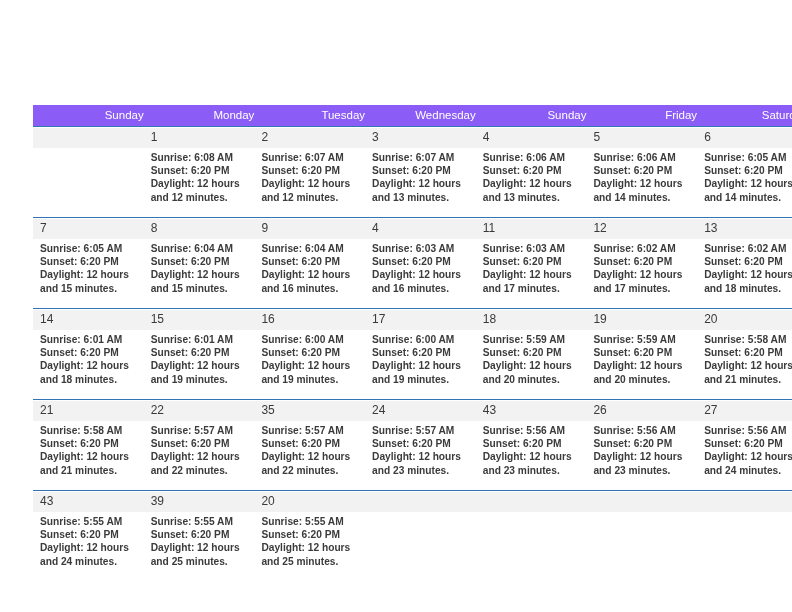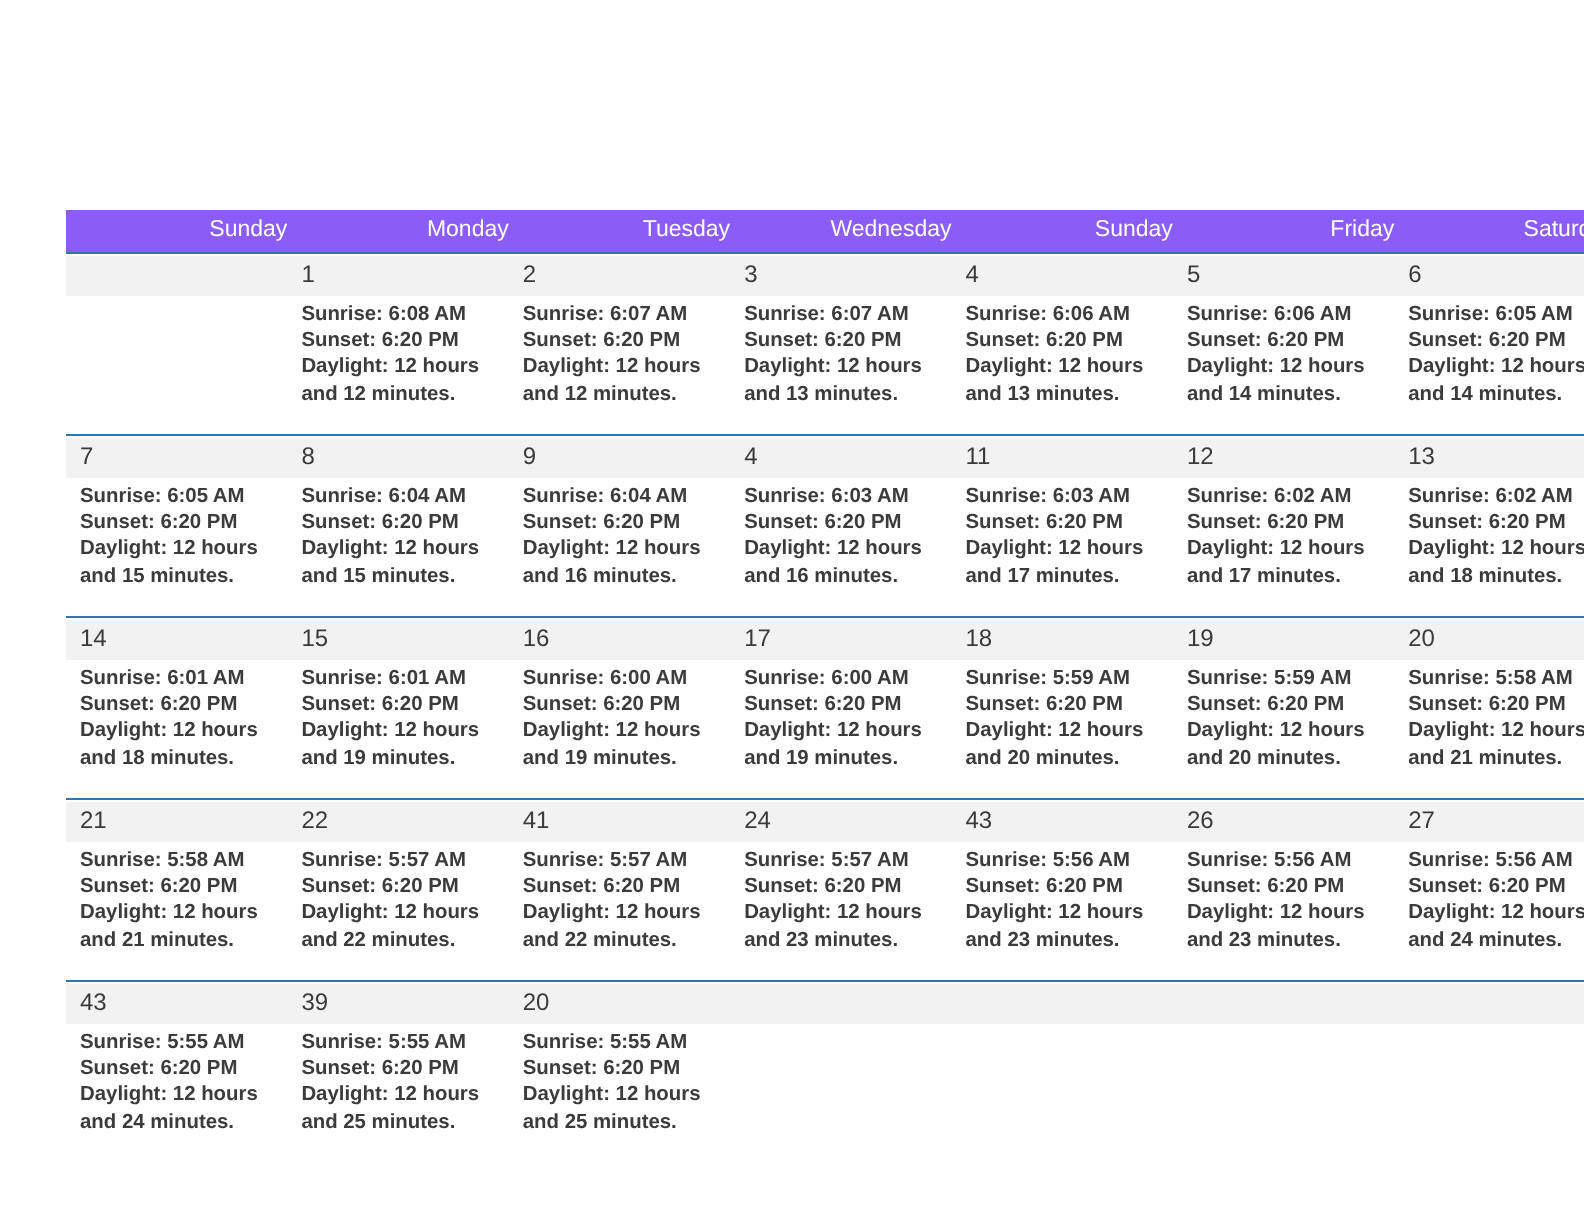--- a/index.html
+++ b/index.html
@@ -383,21 +383,21 @@
           <td></td>
           <td></td>
           <td></td>
           <td></td>
           <td></td>
           <td></td>
         </tr>
         <tr class="daynum-row">
           <td>21</td>
           <td>22</td>
-          <td>41</td>
+          <td>35</td>
           <td>24</td>
           <td>43</td>
           <td>26</td>
           <td>27</td>
         </tr>
         <tr class="info-row">
           <td>
             <div class="info-line">Sunrise: 5:58 AM</div>
             <div class="info-line">Sunset: 6:20 PM</div>
             <div class="info-line">Daylight: 12 hours</div>

